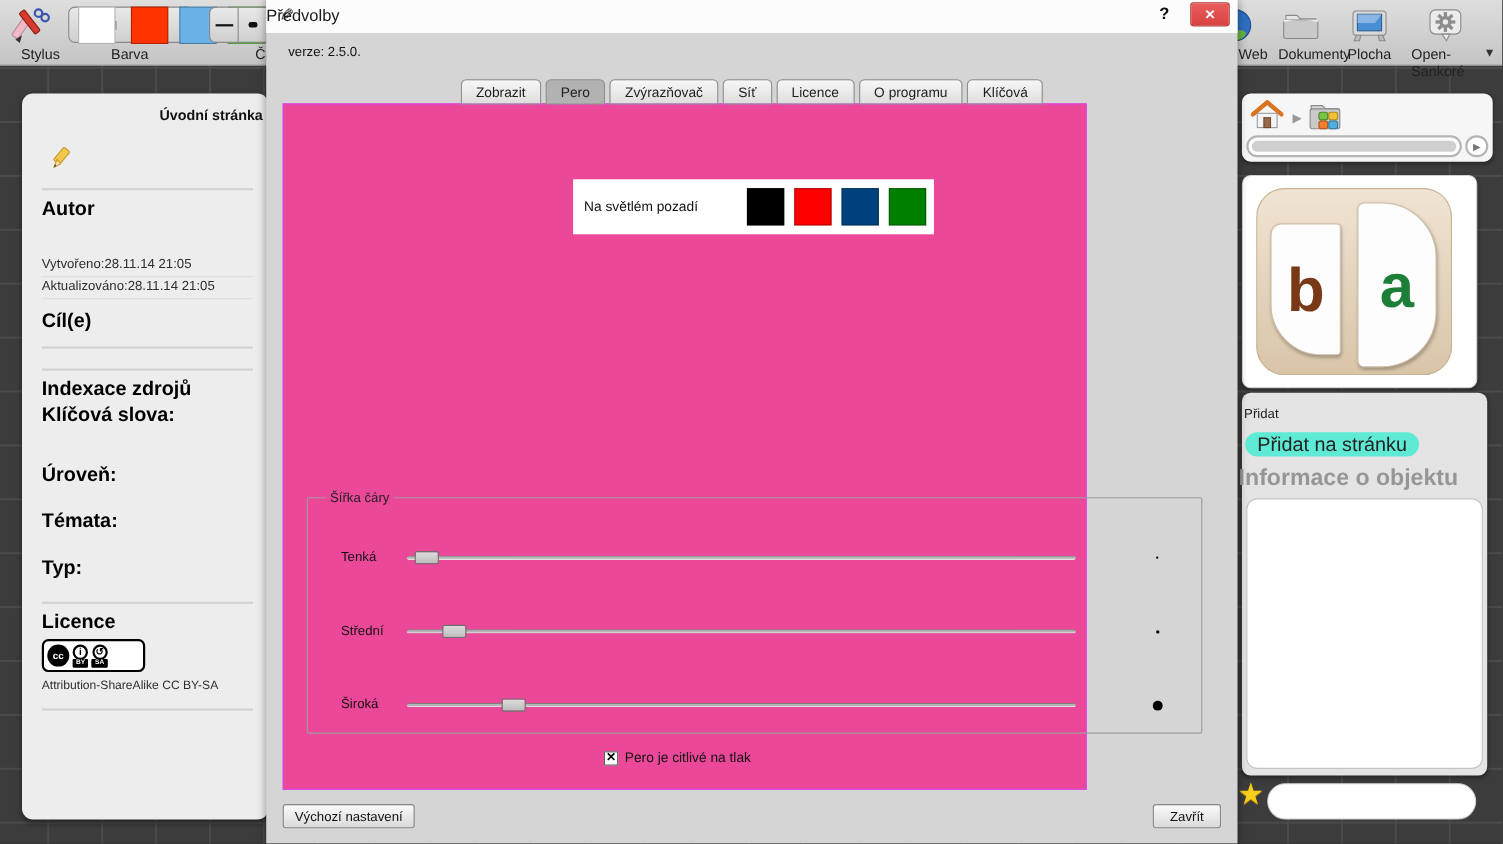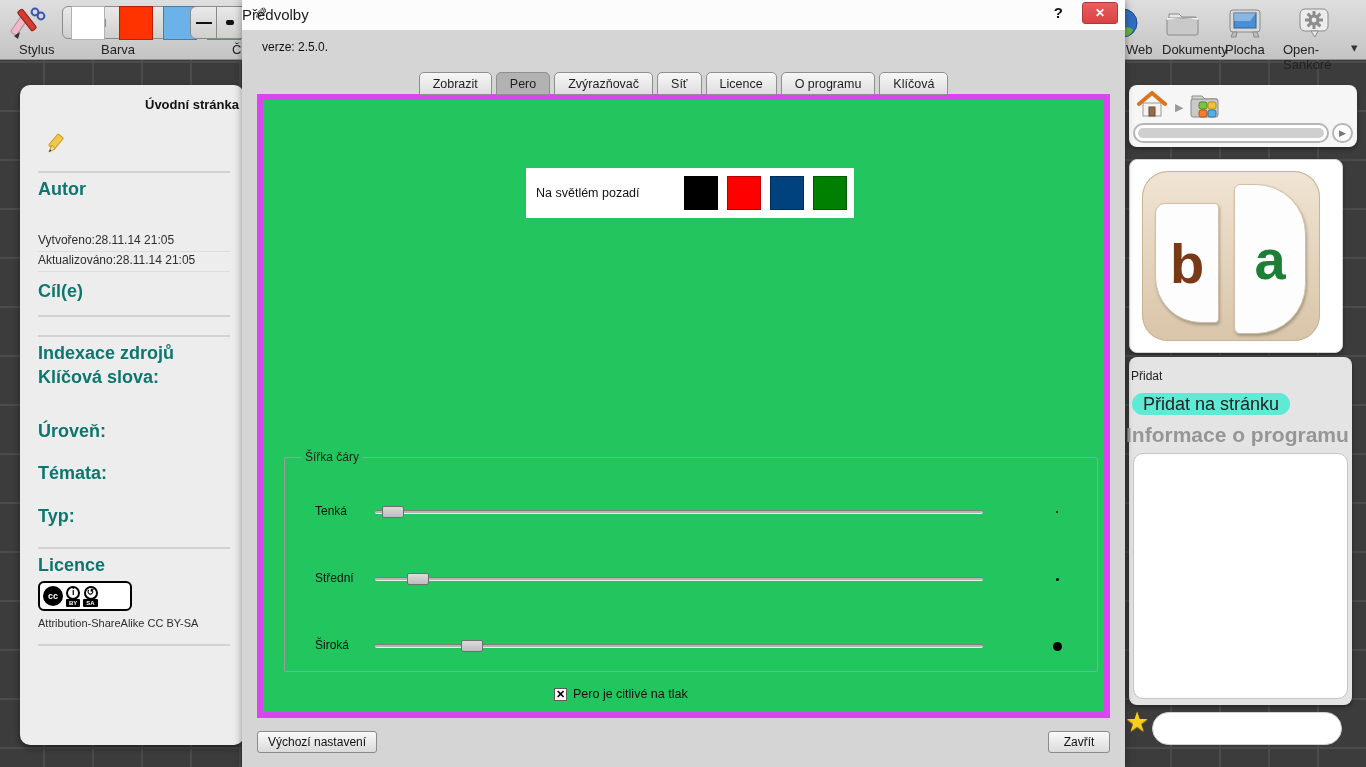--- a/index.html
+++ b/index.html
@@ -25,21 +25,21 @@
   .dash-thin{width:16px;height:2px;background:#111;}
   .dash-mid{width:8px;height:5px;background:#111;border-radius:2px;}
   .ticon{position:absolute;top:6px;}
   .caret{position:absolute;font-size:13px;color:#333;}
 
   
   .leftpanel{position:absolute;left:20px;top:85px;width:224px;height:660px;background:#ededed;
     border-radius:10px;box-shadow:0 3px 6px rgba(0,0,0,.45);z-index:20;overflow:hidden;}
   .lp-title{position:absolute;left:125px;top:12px;font-size:13px;font-weight:bold;color:#111;white-space:nowrap;}
   .lp-div{position:absolute;left:18px;width:192px;height:2px;background:#d2d2d2;}
-  .lp-h{position:absolute;left:18px;font-size:18px;font-weight:bold;color:#0f766e;white-space:nowrap;}
+  .lp-h{position:absolute;left:18px;font-size:18px;font-weight:bold;color:#000000;white-space:nowrap;}
   .lp-t{position:absolute;left:18px;font-size:12px;color:#2e2e2e;width:192px;padding-bottom:4px;border-bottom:1px solid #ddd;white-space:nowrap;}
   .ccbadge{position:absolute;left:18px;top:496px;width:94px;height:30px;border:2px solid #000;border-radius:6px;
     background:#fff;display:flex;align-items:center;padding:0 3px;gap:3px;}
   .cc-circle{width:20px;height:20px;border-radius:50%;background:#000;color:#fff;font-size:9px;font-weight:bold;
     display:flex;align-items:center;justify-content:center;}
   .cc-col{display:flex;flex-direction:column;align-items:center;}
   .cc-ring{width:14px;height:14px;border-radius:50%;border:2px solid #000;color:#000;font-size:9px;font-weight:bold;
     display:flex;align-items:center;justify-content:center;line-height:1;background:#fff;}
   .cc-tag{margin-top:-1px;background:#000;color:#fff;font-size:6px;font-weight:bold;padding:0 3px;border-radius:1px;line-height:8px;}
   .lp-lic{position:absolute;left:18px;top:532px;font-size:11px;color:#2e2e2e;white-space:nowrap;border:none;}
@@ -53,21 +53,21 @@
   .dlg-help{position:absolute;right:62px;top:4px;font-size:15px;font-weight:bold;color:#111;cursor:default;}
   .dlg-close{position:absolute;right:7px;top:2px;width:36px;height:22px;background:linear-gradient(#ea5d5d,#d84343);
     border:1px solid #b53838;border-radius:3px;color:#fff;font-size:12px;font-weight:bold;
     display:flex;align-items:center;justify-content:center;}
   .dlg-version{position:absolute;left:20px;top:40px;font-size:12px;color:#111;}
   .tabbar{position:absolute;left:0;top:72px;width:100%;height:23px;display:flex;justify-content:center;
     align-items:flex-end;gap:4px;z-index:2;}
   .tab{height:23px;line-height:22px;padding:0 13px;font-size:12.5px;color:#1e1e1e;
     background:linear-gradient(#f7f7f7,#dedede);border:1px solid #8f8f8f;border-radius:5px 5px 0 0;}
   .tab.active{background:#b2b2b2;}
-  .dlg-content{position:absolute;left:15px;top:94px;width:853px;height:624px;background:#22c55e;border:6px solid #d946ef;}
+  .dlg-content{position:absolute;left:15px;top:94px;width:731px;height:624px;background:#ec4899;border:1px solid #d946ef;}
 
   .colortable{position:absolute;left:263px;top:68px;width:328px;}
   .crow{display:flex;align-items:center;height:50px;padding:0 7px 0 10px;font-size:12.5px;}
   .crow-light{background:#fff;color:#111;}
   .crow-dark{background:#000;color:#fff;}
   .crow .clabel{flex:1;}
   .swrow{display:flex;gap:9px;}
   .swrow .swatch{width:34px;height:34px;border:1px solid rgba(0,0,0,.3);}
 
   .widthbox{position:absolute;left:19px;top:350px;width:814px;height:222px;border:1px solid #9c9c9c;border-radius:2px;}
@@ -265,21 +265,21 @@
         </div>
       <div class="ba-right">
           <span class="ba-a">a</span>
         </div>
     </div>
   </div>
 
   <div class="rpanelC">
     <div class="addlabel">Přidat</div>
     <div class="addbtn">Přidat na stránku</div>
-    <div class="infohead">Informace o programu</div>
+    <div class="infohead">Informace o objektu</div>
     <div class="infobox"></div>
   </div>
 
   <div class="star">★</div>
   <div class="searchpill"></div>
 
   <div class="dialog">
     <div class="dlg-titlebar">
       <span class="dlg-pen">✎</span>
       <div class="dlg-title">Předvolby</div>

